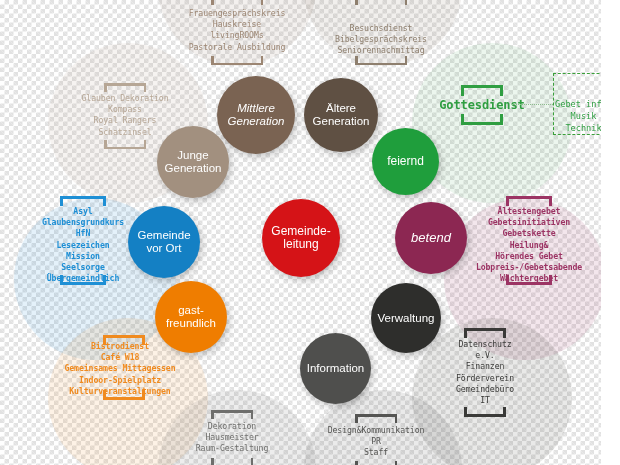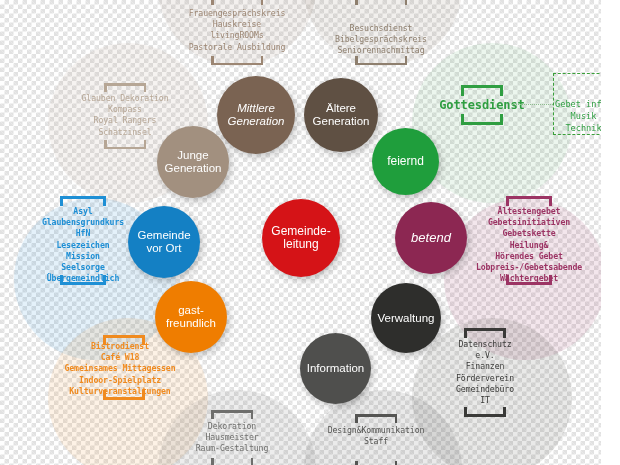--- a/index.html
+++ b/index.html
@@ -190,20 +190,21 @@
 
   <div>
     <div class="bracket" style="left:355px;top:414px;width:42px;height:9px;color:#55555 3;"></div>
     <div class="bracket" style="left:355px;top:414px;width:42px;height:9px;color:#555553;">
       <i style="left:0;top:0;width:42px;height:2.5px;"></i>
       <i style="left:0;top:0;width:2.5px;height:9px;"></i>
       <i style="right:0;top:0;width:2.5px;height:9px;"></i>
     </div>
     <div class="txtblock" style="left:306px;top:425px;width:140px;color:#555553;">
       <span class="line">Design&amp;Kommunikation</span>
+      <span class="line">PR</span>
       <span class="line">Staff</span>
     </div>
     <div class="bracket" style="left:355px;top:461px;width:42px;height:9px;color:#555553;">
 
       <i style="left:0;bottom:0;width:2.5px;height:9px;"></i>
       <i style="right:0;bottom:0;width:2.5px;height:9px;"></i>
     </div>
   </div>
 
   <div>

